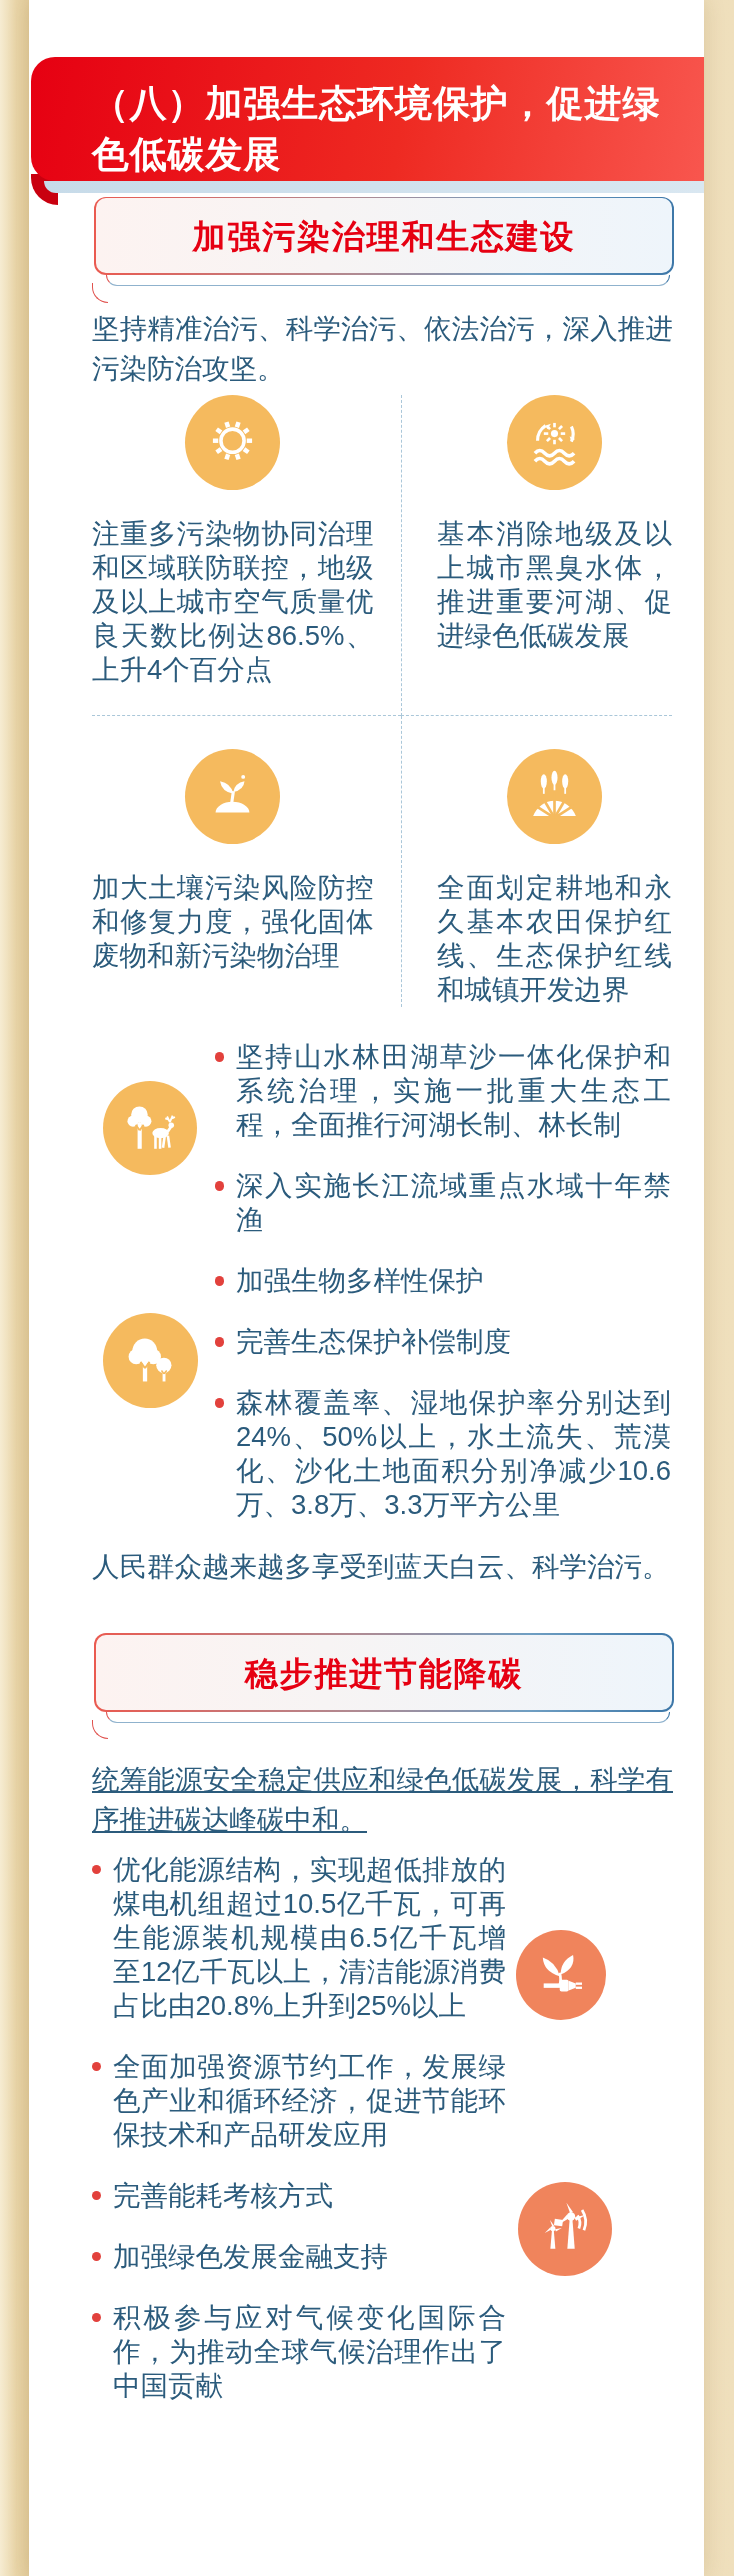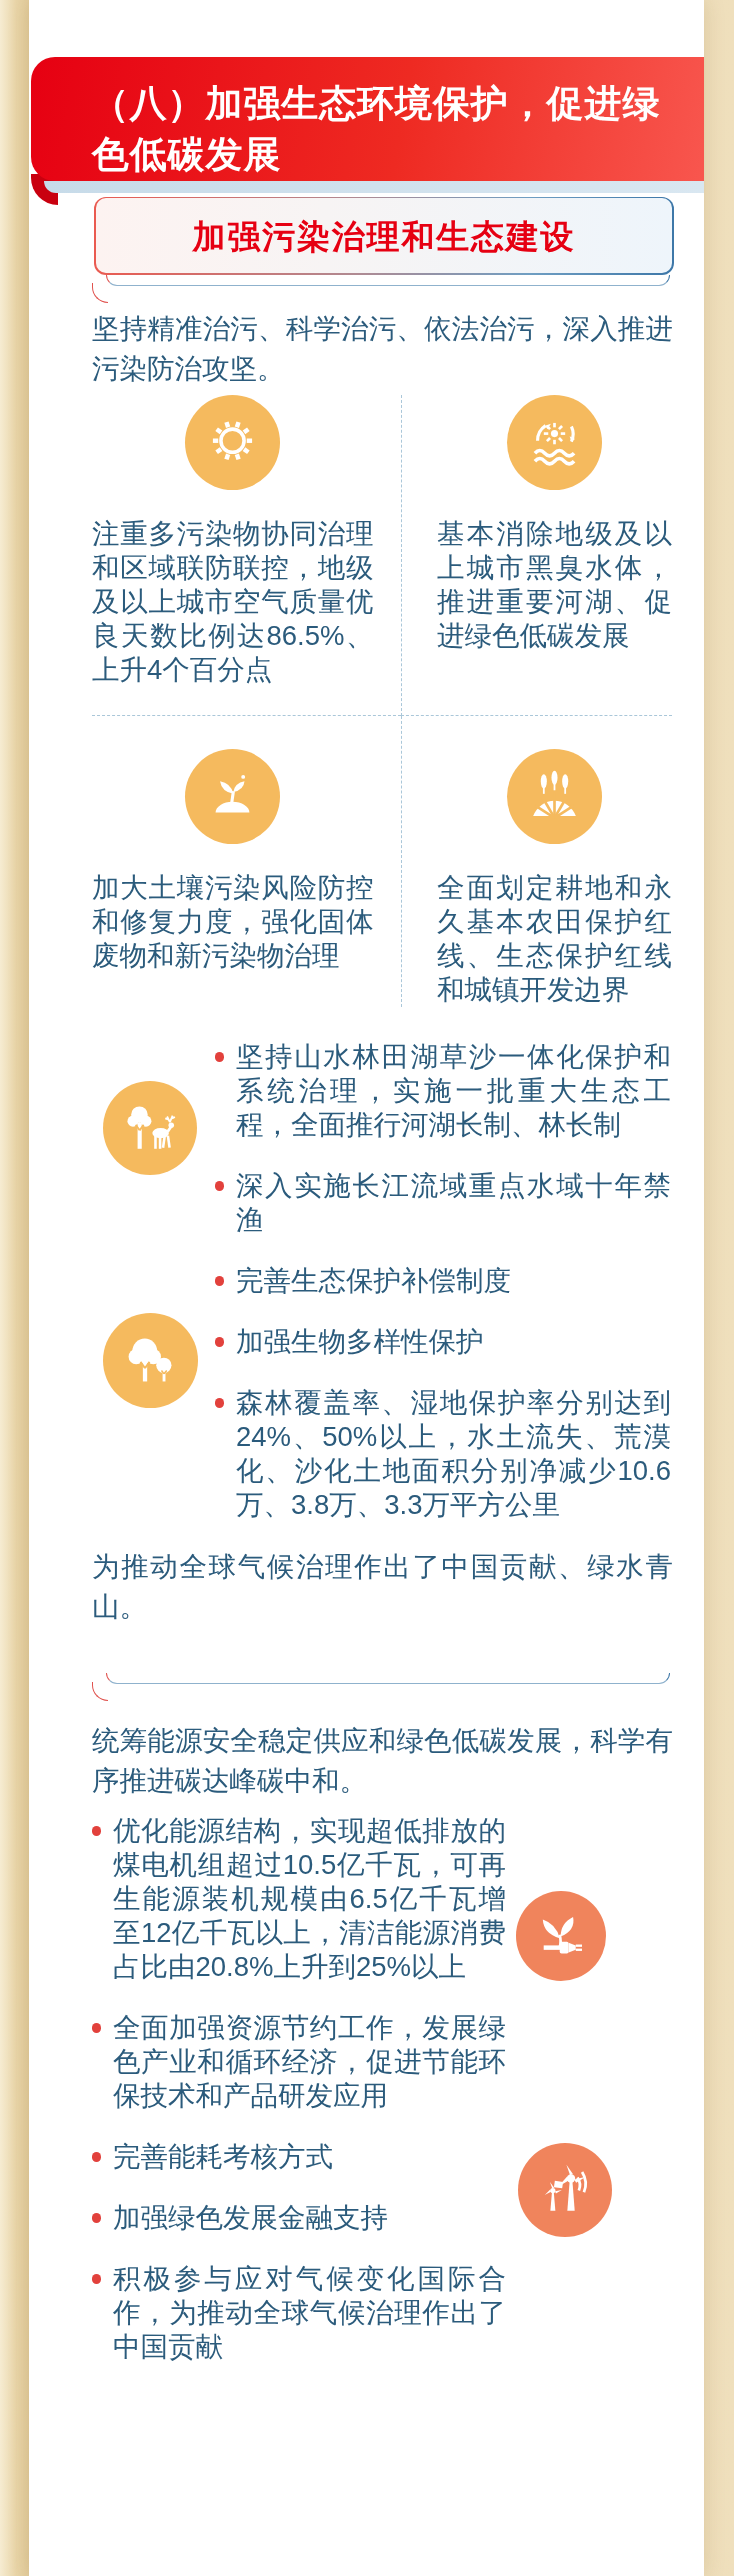--- a/index.html
+++ b/index.html
@@ -34,21 +34,21 @@
     background:linear-gradient(90deg,#c7dbe9,#d9e7f1);
     border-radius:0 0 0 13px;
   }
   
   .para{
     margin:0 31px 0 63px;font-size:27.5px;line-height:40px;text-align:justify;color:#2b5b7c;
   }
   .p-lead{margin-top:37px;}
   .p-intro1{margin-top:23px;}
   .p-outro{margin-top:25px;}
-  .p-intro2{margin-top:37px;}
+  .p-intro2{margin-top:37px;text-decoration:underline;}
   
   .tbox-wrap{margin:3.7px 30px 0 65px;position:relative;}
   .tbox{
     padding:1.8px;border-radius:12px;
     background:linear-gradient(90deg,#ea5a50 0%,#b08a92 45%,#6f9ec2 75%,#3d77a8 100%);
   }
   .tbox-in{
     border-radius:10px;text-align:center;padding:18.4px 9.2px 17.4px 9.2px;
     background:linear-gradient(90deg,#fdf3f1 0%,#f7f4f4 40%,#eef5fb 100%);
   }
@@ -250,29 +250,34 @@
             <circle cx="46" cy="37" r="8"></circle>
               <rect x="44.7" y="42" width="3" height="12"></rect>
           </g>
           <path d="M26.2 40 L21.5 33.5 M26.2 40 L31 33.5" stroke="#f5ba5e" stroke-width="2" fill="none"></path>
           <path d="M46.2 46 L43.5 42.5 M46.2 46 L49 42.5" stroke="#f5ba5e" stroke-width="1.6" fill="none"></path>
         </svg>
       </div>
       <ul class="bullets">
         <li><span class="dot"></span><span class="btext">坚持山水林田湖草沙一体化保护和系统治理，实施一批重大生态工程，全面推行河湖长制、林长制</span></li>
         <li><span class="dot"></span><span class="btext">深入实施长江流域重点水域十年禁渔</span></li>
+        <li><span class="dot"></span><span class="btext">加强生物多样性保护</span></li>
         <li><span class="dot"></span><span class="btext">完善生态保护补偿制度</span></li>
-        <li><span class="dot"></span><span class="btext">加强生物多样性保护</span></li>
         <li><span class="dot"></span><span class="btext">森林覆盖率、湿地保护率分别达到24%、50%以上，水土流失、荒漠化、沙化土地面积分别净减少10.6万、3.8万、3.3万平方公里</span></li>
       </ul>
     </div>
 
-    <p class="para p-outro">为推动全球气候治理作出了中国贡献、绿水青山。</p>
+    <p class="para p-outro">人民群众越来越多享受到蓝天白云、科学治污。</p>
 
     <div class="tbox-wrap" style="margin-top:46px;">
+      <div class="tbox">
+        <div class="tbox-in">
+          <h2>稳步推进节能降碳</h2>
+        </div>
+      </div>
       <div class="tbox-echo"></div>
       <div class="tbox-curl"></div>
     </div>
 
     <p class="para p-intro2">统筹能源安全稳定供应和绿色低碳发展，科学有序推进碳达峰碳中和。</p>
 
     <div class="bullets2">
       <div class="float-icon fi-plug">
         <svg width="57" height="57" viewBox="0 0 64 64">
           <path d="M30 34 q-4 -16 -19 -21 q1 16 19 21" fill="#fff"></path>

